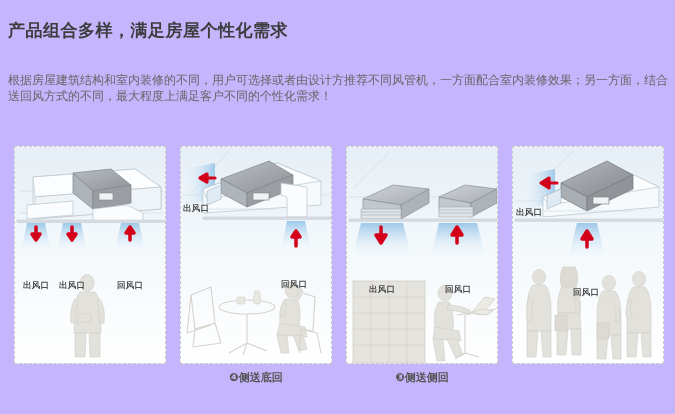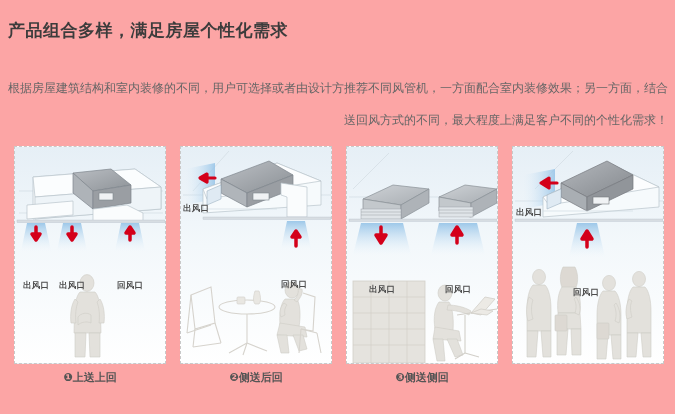--- a/index.html
+++ b/index.html
@@ -12,41 +12,40 @@
     height: 414px;
     font-family: "Liberation Sans", "DejaVu Sans", sans-serif;
     color: #4a4a4a;
     overflow: hidden;
     position: relative;
   }
   .page {
     width: 675px;
     height: 414px;
     position: relative;
-    background: #fca5a5;
+    background: #c4b5fd;
   }
   .section-title {
     position: absolute;
     left: 8px;
     top: 19px;
     font-size: 17px;
     font-weight: bold;
     color: #3c3c3c;
     letter-spacing: 0.5px;
     white-space: nowrap;
   }
   .body-copy {
     position: absolute;
     left: 8px;
     top: 72px;
     width: 660px;
     font-size: 12px;
-    line-height: 32px;
+    line-height: 16px;
     color: #666666;
-    text-align: right;
   }
   .panels {
     position: absolute;
     left: 14px;
     top: 146px;
     width: 650px;
     height: 248px;
     display: flex;
     justify-content: space-between;
   }
@@ -169,21 +168,20 @@
             <path d="M63 170 C66 166 72 165 76 168 L76 176 C72 174 66 175 63 178 Z"></path>
             <path d="M60 186 L60 210 L70 210 L71 186 Z"></path>
             <path d="M74 186 L75 210 L85 210 L85 186 Z"></path>
           </g>
         </svg>
 
         <span class="vlabel" style="left:8px; top:101px;">出风口</span>
         <span class="vlabel" style="left:44px; top:101px;">出风口</span>
         <span class="vlabel" style="left:102px; top:101px;">回风口</span>
       </div>
-      <div class="panel-caption">❶上送上回</div>
     </div>
 
     <div class="panel">
       <div class="panel-frame">
         <svg class="panel-svg" viewBox="0 0 152 218">
           <defs>
             <linearGradient id="bgGrad2" x1="0" y1="0" x2="0" y2="1">
               <stop offset="0%" stop-color="#e6eff6"></stop>
               <stop offset="45%" stop-color="#f3f8fb"></stop>
               <stop offset="100%" stop-color="#ffffff"></stop>
@@ -269,21 +267,21 @@
           <g fill="none" stroke="#d6d3cd" stroke-width="1.1">
             <path d="M122 146 L134 150 L132 184 L120 182"></path>
             <path d="M120 182 L136 186"></path>
             <path d="M136 186 L140 206 M120 182 L118 206"></path>
           </g>
         </svg>
 
         <span class="vlabel" style="left:2px; top:24px;">出风口</span>
         <span class="vlabel" style="left:100px; top:100px;">回风口</span>
       </div>
-      <div class="panel-caption">❷侧送后回</div>
+      <div class="panel-caption">❹侧送底回</div>
     </div>
 
     <div class="panel">
       <div class="panel-frame">
         <svg class="panel-svg" viewBox="0 0 152 218">
           <defs>
             <linearGradient id="bgGrad3" x1="0" y1="0" x2="0" y2="1">
               <stop offset="0%" stop-color="#e6eff6"></stop>
               <stop offset="45%" stop-color="#f3f8fb"></stop>
               <stop offset="100%" stop-color="#ffffff"></stop>

